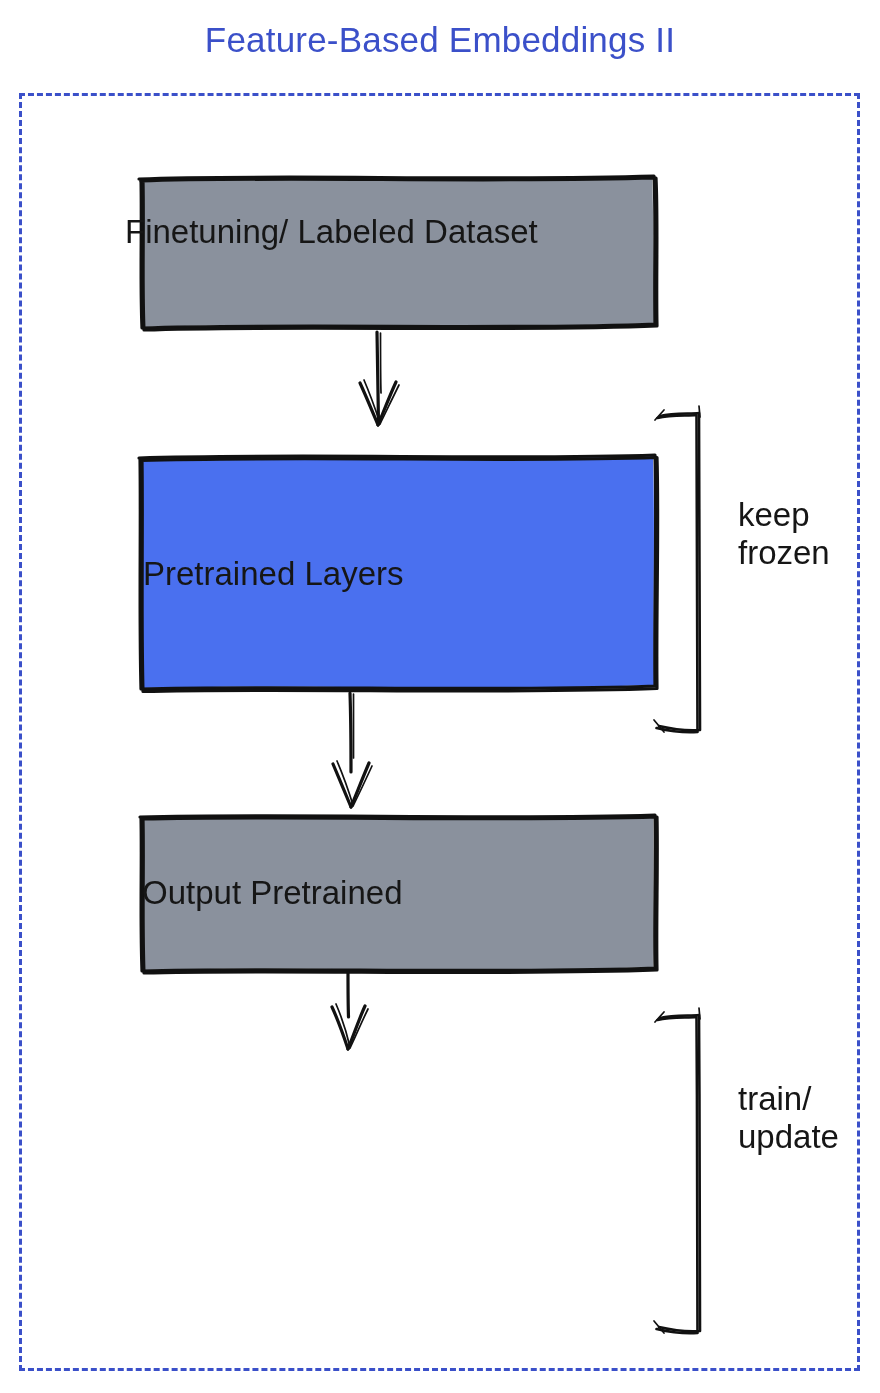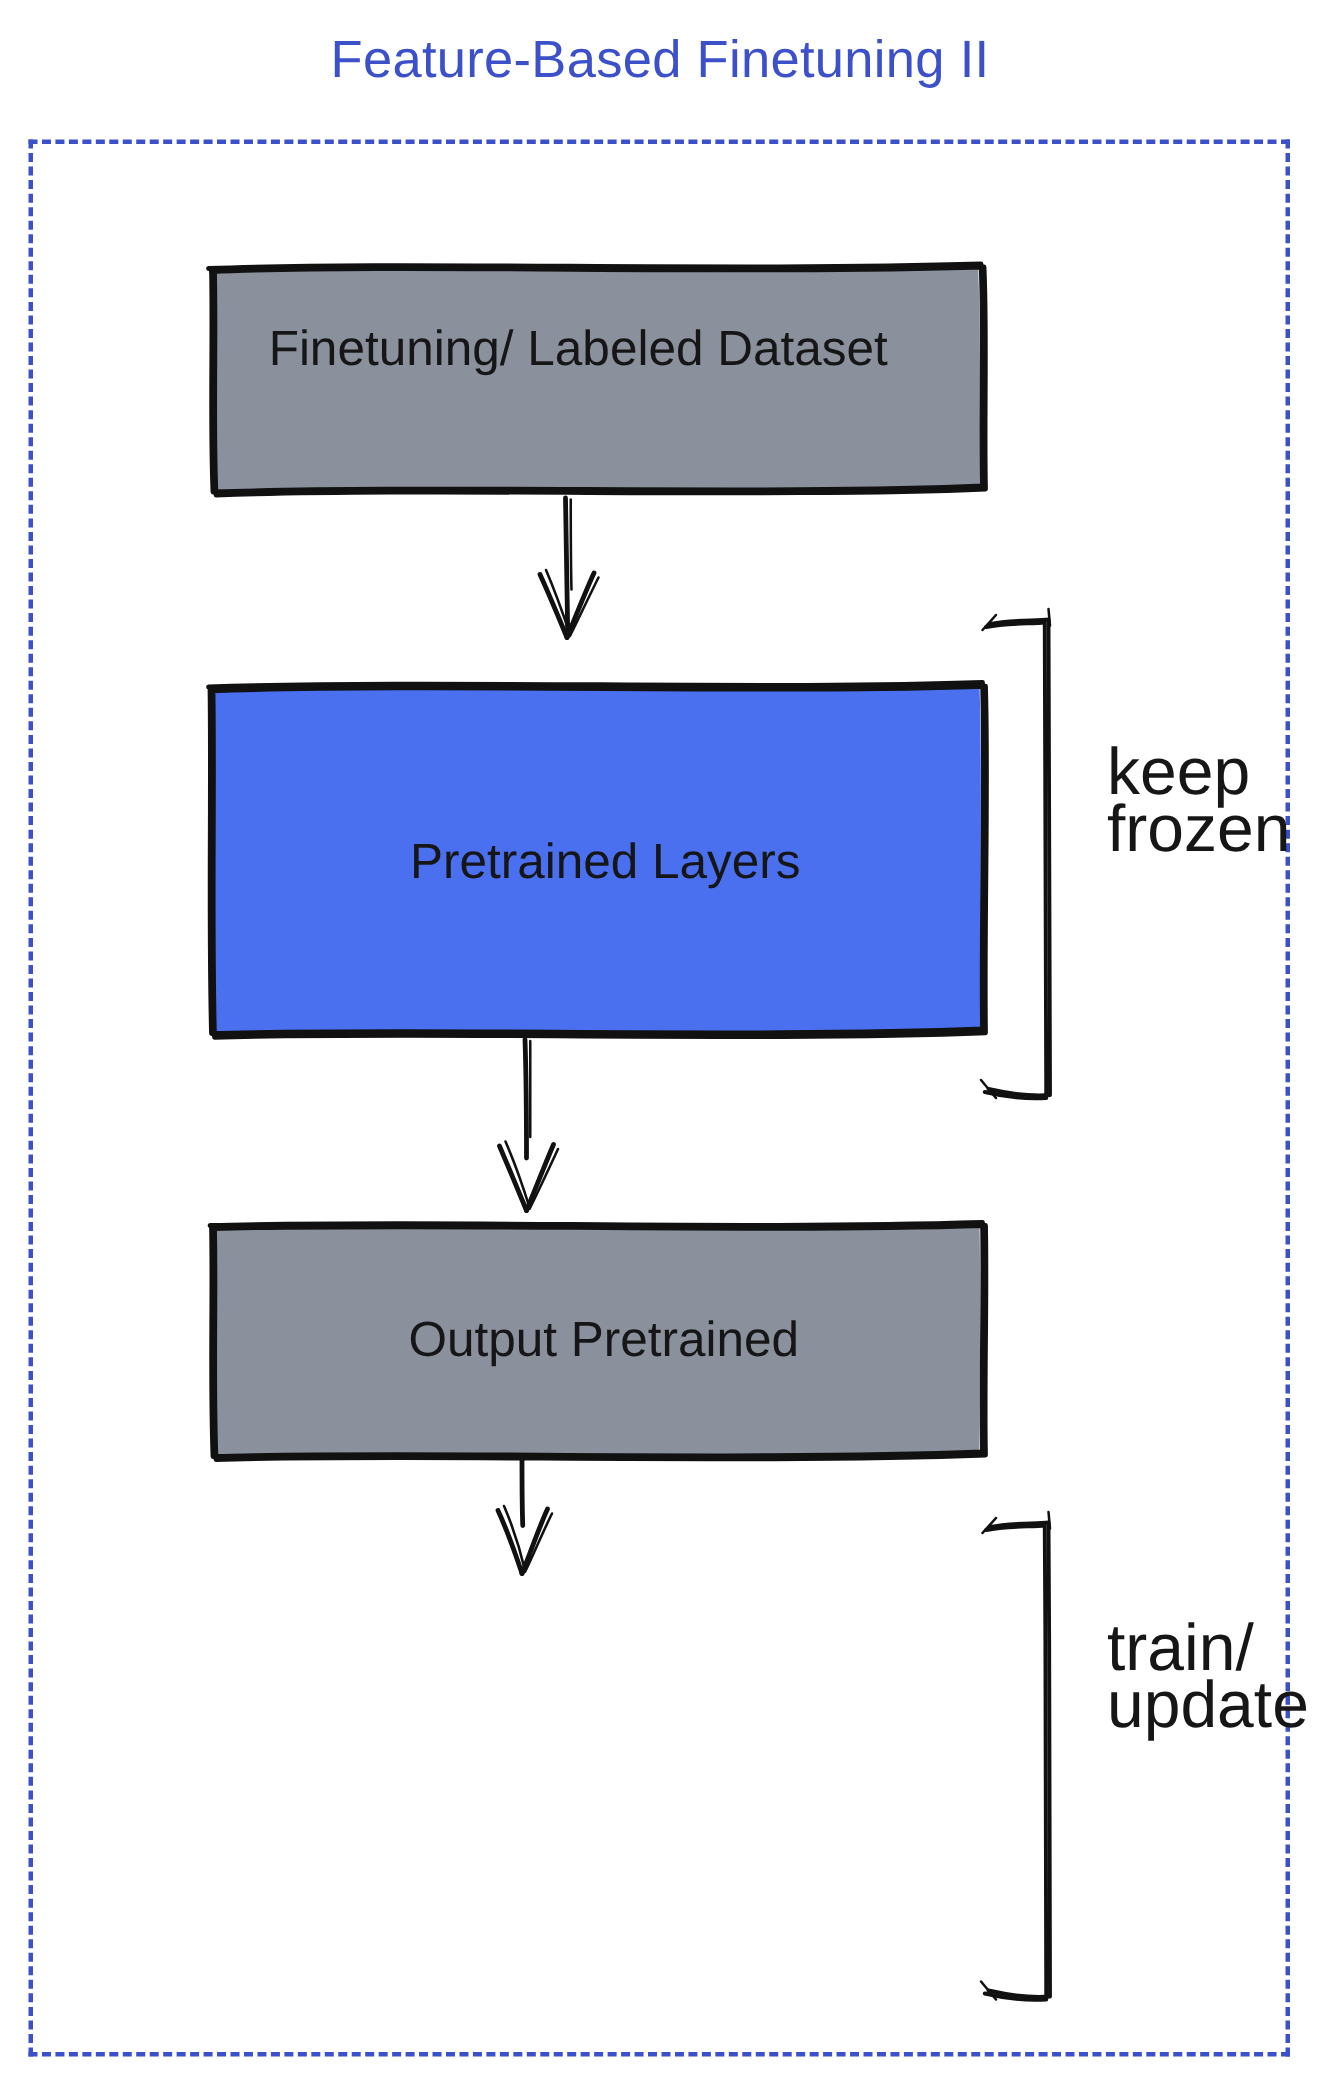--- a/index.html
+++ b/index.html
@@ -48,21 +48,20 @@
     stroke: var(--ink, #111111);
     stroke-width: 1.7;
     stroke-linecap: round;
     stroke-linejoin: round;
   }
   .node-label-wrap {
     position: absolute;
     left: 0; top: 0; right: 0; bottom: 0;
     display: flex;
     align-items: center;
-    justify-content: center;
   }
   .node-label {
     font-size: 33px;
     color: var(--label-ink, #161616);
     white-space: nowrap;
   }
   .box1 { left: 137px; top: 172px; width: 521px; height: 159px; }
   .box1 .node-label { transform: translate(-12px, -20px); }
   .box2 { left: 137px; top: 452px; width: 521px; height: 240px; }
   .box2 .node-label { transform: translate(6px, 2px); }
@@ -71,34 +70,34 @@
   .box4 { left: 137px; top: 1051px; width: 521px; height: 244px; }
   .box4 .node-label { transform: translate(-2px, 2px); }
   .arrow, .bracket { position: absolute; overflow: visible; }
   .arrow1 { left: 354px; top: 331px; width: 48px; height: 98px; }
   .arrow2 { left: 328px; top: 692px; width: 48px; height: 118px; }
   .arrow3 { left: 326px; top: 973px; width: 48px; height: 78px; }
   .bracket1 { left: 652px; top: 404px; width: 60px; height: 335px; }
   .bracket2 { left: 652px; top: 1006px; width: 60px; height: 334px; }
   .side-label {
     position: absolute;
-    font-size: 44px;
+    font-size: 33px;
     line-height: 38px;
     color: var(--label-ink, #161616);
     white-space: pre-line;
   }
   .side-label.keep { left: 738px; top: 496px; }
   .side-label.train { left: 738px; top: 1080px; }
 </style>
 </head>
 <body>
 
 <div class="canvas">
 
-  <div class="title">Feature-Based Finetuning II</div>
+  <div class="title">Feature-Based Embeddings II</div>
 
   <div class="frame"></div>
 
   <div class="box box1">
     <svg class="box-svg" viewBox="0 0 521 159">
       <path stroke="none" d="M6,9 C130,4 350,10 515,5 C517,46 516,106 517,151 C380,157 150,150 7,155 C5,110 7,56 6,9 Z" fill="#8a919d"></path>
       <path id="sk1" class="sketch" d="M2,7 C130,2 350,9 517,4 C519,46 517,106 518,152 C380,158 150,151 5,156 C3,110 5,56 4,7 Z"></path>
       <use href="#sk1" class="sketch-thin" x="2" y="2"></use>
     </svg>
     <div class="node-label-wrap">

